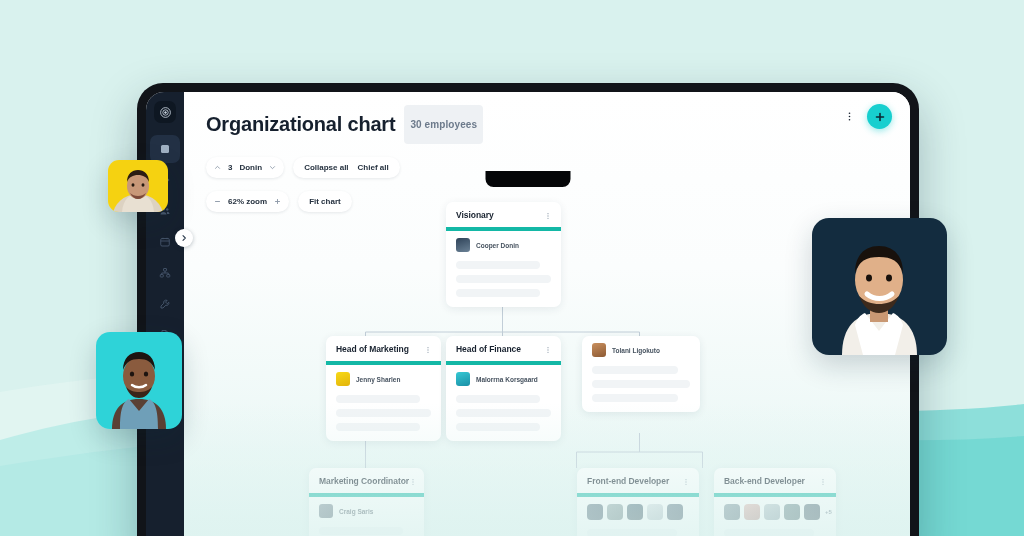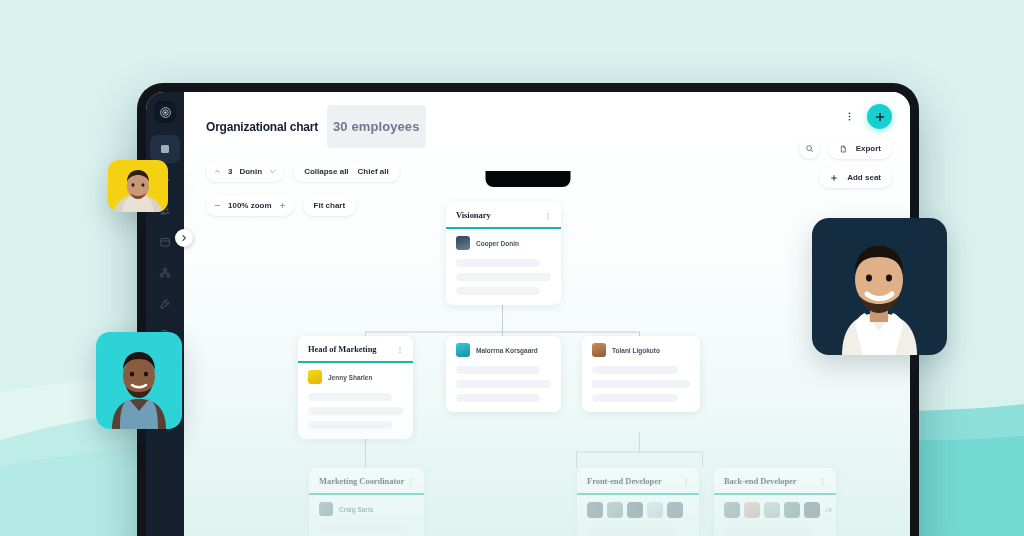--- a/index.html
+++ b/index.html
@@ -96,27 +96,27 @@
     overflow: hidden;
   }
 
   #topbar {
     position: relative;
     padding: 13px 22px 0 22px;
     z-index: 20;
   }
   .title-row { display: flex; align-items: center; gap: 9px; }
   #app-title {
-    font-size: 12px;
+    font-size: 20px;
     font-weight: bold;
     color: #16202e;
     letter-spacing: -.2px;
   }
   #emp-badge {
-    font-size: 13px;
+    font-size: 10px;
     color: #6c7a8b;
     background: #eef1f4;
     border-radius: 4px;
     padding: 14px 6px;
     font-weight: bold;
     letter-spacing: .1px;
   }
 
   #topbar-right {
     position: absolute;
@@ -179,22 +179,21 @@
   .node {
     position: absolute;
     background: #fff;
     border-radius: 7px;
     box-shadow: 0 2px 9px rgba(24,47,68,.085);
     overflow: hidden;
   }
   .node-head {
     display: flex; align-items: flex-end; justify-content: space-between;
     padding: 8px 9px 7px 10px;
-    border-bottom: 2px solid #14b8a6;
-    font-family: Liberation Serif, serif;
+    border-bottom: 4px solid #14b8a6;
   }
   .node-title {
     font-size: 8.5px;
     font-weight: bold;
     color: #18222f;
     letter-spacing: -.05px;
     white-space: nowrap;
   }
   .kebab { color:#9aa6b3; display:flex; flex:0 0 auto; }
   .node-body { padding: 7px 10px 10px 10px; }
@@ -342,21 +341,21 @@
             </div>
           </div>
 
           <div class="ctrl-row">
             <div class="pill stepper">
               <span class="step-btn">
                 <svg width="7" height="7" viewBox="0 0 24 24" stroke="#8d99a8" stroke-width="3.2" stroke-linecap="round">
                     <path d="M5 12h14"></path>
                   </svg>
               </span>
-              <span>100% zoom</span>
+              <span>62% zoom</span>
               <span class="step-btn">
                 <svg width="7" height="7" viewBox="0 0 24 24" stroke="#8d99a8" stroke-width="3.2" stroke-linecap="round">
                     <path d="M12 5v14M5 12h14"></path>
                   </svg>
               </span>
             </div>
             <div class="pill">
               <span>Fit chart</span>
             </div>
           </div>
@@ -369,43 +368,20 @@
                   <circle cx="12" cy="19" r="1.8"></circle>
                 </svg>
             </span>
             <span id="add-fab">
               <svg width="12" height="12" viewBox="0 0 24 24" stroke="#0d2733" stroke-width="3.2" stroke-linecap="round">
                   <path d="M12 5v14M5 12h14"></path>
                 </svg>
             </span>
           </div>
 
-          <div id="ctrl-right">
-            <div class="row1">
-              <span class="round-btn">
-                <svg width="9" height="9" viewBox="0 0 24 24" fill="none" stroke="#6d7b8a" stroke-width="2.6" stroke-linecap="round">
-                    <circle cx="11" cy="11" r="6.5"></circle>
-                    <path d="M16 16l4.5 4.5"></path>
-                  </svg>
-              </span>
-              <span class="pill">
-                <svg width="8" height="8" viewBox="0 0 24 24" fill="none" stroke="#25313f" stroke-width="2" stroke-linejoin="round">
-                    <path d="M7 3h7l5 5v13H7z"></path>
-                    <path d="M14 3v5h5"></path>
-                  </svg>
-                <span>Export</span>
-              </span>
-            </div>
-            <span class="pill">
-              <svg width="8" height="8" viewBox="0 0 24 24" stroke="#25313f" stroke-width="3" stroke-linecap="round">
-                  <path d="M12 5v14M5 12h14"></path>
-                </svg>
-              <span>Add seat</span>
-            </span>
-          </div>
         </div>
 
         <div id="chart">
 
           <svg id="connectors" width="726" height="373">
             <g stroke="#c2ced8" stroke-width="1" fill="none">
 
               <path d="M318.5 122 L318.5 152"></path>
 
               <path d="M181.5 152 L455.5 152"></path>
@@ -437,21 +413,21 @@
               <div class="person">
                 <span class="av" style="background:linear-gradient(160deg,#2e4258,#6b8296)"></span>
                 <span class="person-name">Cooper Donin</span>
               </div>
               <div class="skel" style="width:88%"></div>
               <div class="skel" style="width:100%"></div>
               <div class="skel" style="width:88%; margin-bottom:0"></div>
             </div>
           </div>
 
-          <div class="node" style="left:114px; top:156px; width:115px;">
+          <div class="node" style="left:142px; top:156px; width:115px;">
             <div class="node-head">
               <span class="node-title">Head of Marketing</span>
               <span class="kebab">
                 <svg width="8" height="8" viewBox="0 0 24 24" fill="#9aa6b3">
                     <circle cx="12" cy="5" r="2"></circle>
                     <circle cx="12" cy="12" r="2"></circle>
                     <circle cx="12" cy="19" r="2"></circle>
                   </svg>
               </span>
             </div>
@@ -460,20 +436,30 @@
                 <span class="av" style="background:linear-gradient(160deg,#f7d916,#e3b40b)"></span>
                 <span class="person-name">Jenny Sharlen</span>
               </div>
               <div class="skel" style="width:88%"></div>
               <div class="skel" style="width:100%"></div>
               <div class="skel" style="width:88%; margin-bottom:0"></div>
             </div>
           </div>
 
           <div class="node" style="left:262px; top:156px; width:115px;">
+            <div class="node-head">
+              <span class="node-title">Head of Finance</span>
+              <span class="kebab">
+                <svg width="8" height="8" viewBox="0 0 24 24" fill="#9aa6b3">
+                    <circle cx="12" cy="5" r="2"></circle>
+                    <circle cx="12" cy="12" r="2"></circle>
+                    <circle cx="12" cy="19" r="2"></circle>
+                  </svg>
+              </span>
+            </div>
             <div class="node-body">
               <div class="person">
                 <span class="av" style="background:linear-gradient(160deg,#35c9d4,#1a8fa6)"></span>
                 <span class="person-name">Malorrna Korsgaard</span>
               </div>
               <div class="skel" style="width:88%"></div>
               <div class="skel" style="width:100%"></div>
               <div class="skel" style="width:88%; margin-bottom:0"></div>
             </div>
           </div>

